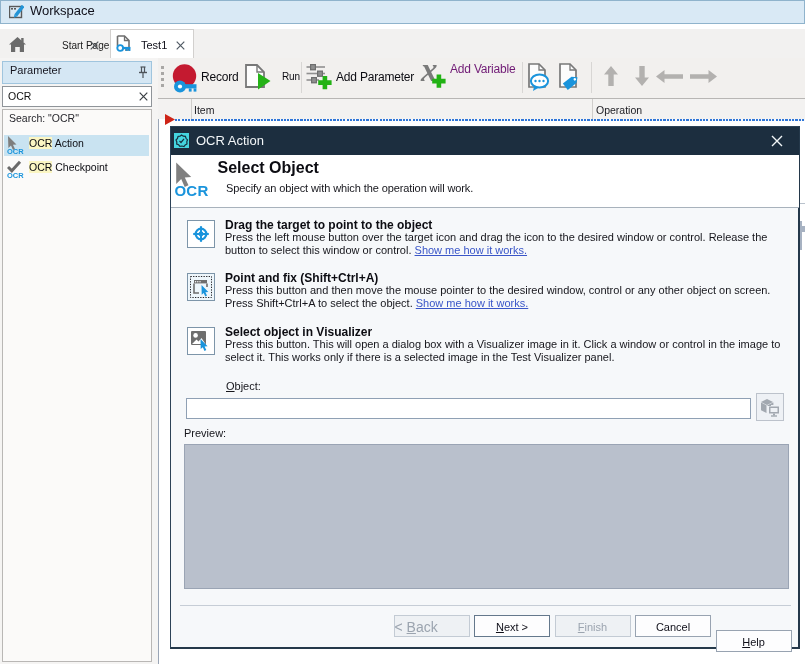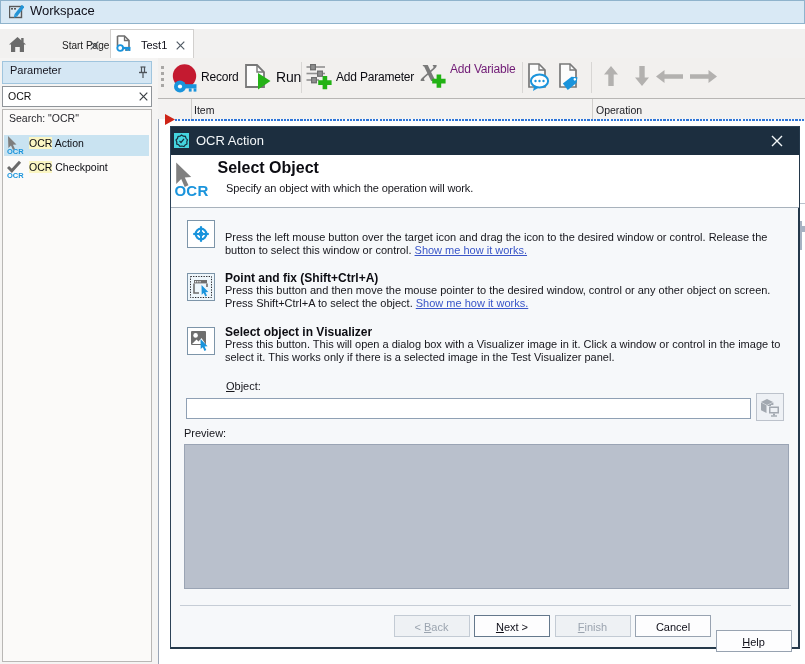--- a/index.html
+++ b/index.html
@@ -104,21 +104,21 @@
     <rect x="16.8" y="24.4" width="2.8" height="3.2" fill="#1a94dc"></rect>
     <rect x="21.6" y="24.4" width="2.8" height="3.2" fill="#1a94dc"></rect>
   </svg>
   <div class="abs" style="left:201px;top:69.5px;font-size:12px;line-height:14px;letter-spacing:-0.2px;color:#0c0c12;">Record</div>
 
   <svg class="abs" style="left:245px;top:64px;" width="26" height="27" viewBox="0 0 26 27">
     <path d="M1 1 L12 1 L19 8 L19 23 L1 23 Z" fill="#fdfdfd" stroke="#787878" stroke-width="1.8"></path>
     <path d="M12 1 L12 8 L19 8" fill="none" stroke="#787878" stroke-width="1.4"></path>
     <path d="M13 9 L25.5 17 L13 25.5 Z" fill="#25b217"></path>
   </svg>
-  <div class="abs" style="left:276px;top:69.5px;font-size:14px;line-height:14px;letter-spacing:-0.2px;color:#0c0c12;">Run</div>
+  <div class="abs" style="left:282px;top:69.5px;font-size:10px;line-height:14px;letter-spacing:-0.2px;color:#0c0c12;">Run</div>
   <div class="abs" style="left:301px;top:62px;width:1px;height:31px;background:#d8d6d4;"></div>
 
   <svg class="abs" style="left:306px;top:62px;" width="27" height="29" viewBox="0 0 27 29">
     <g stroke="#909090" stroke-width="1.6">
       <path d="M0.5 5 L19 5"></path>
         <path d="M0.5 11.5 L19 11.5"></path>
         <path d="M0.5 18 L13 18"></path>
     </g>
     <g fill="#6e6e6e">
       <rect x="4" y="2" width="6" height="6.4"></rect>
@@ -217,20 +217,21 @@
 
   <div class="abs" style="left:187px;top:220px;width:28px;height:28px;background:#fff;border:1px solid #7d95a9;"></div>
   <svg class="abs" style="left:192px;top:225px;" width="18" height="18" viewBox="0 0 18 18">
     <circle cx="9" cy="9" r="5.3" fill="none" stroke="#1a94dc" stroke-width="2.2"></circle>
     <circle cx="9" cy="9" r="2.4" fill="#1a94dc"></circle>
     <g stroke="#1a94dc" stroke-width="2.1">
         <path d="M9 1.2 L9 16.8"></path>
         <path d="M1.2 9 L16.8 9"></path>
       </g>
   </svg>
+  <div class="abs" style="left:225px;top:217.5px;font-size:12px;line-height:14px;font-weight:bold;color:#0c0c12;">Drag the target to point to the object</div>
   <div class="abs" style="left:225px;top:230.8px;font-size:11px;line-height:13.5px;color:#16161c;">Press the left mouse button over the target icon and drag the icon to the desired window or control. Release the<br>button to select this window or control. <span class="lnk">Show me how it works.</span></div>
 
   <div class="abs" style="left:187px;top:273px;width:28px;height:28px;background:#eef6fb;border:1px solid #7d95a9;"></div>
   <svg class="abs" style="left:190px;top:276px;" width="22" height="22" viewBox="0 0 22 22">
     <rect x="0.5" y="0.5" width="21" height="21" fill="none" stroke="#26262a" stroke-width="1" stroke-dasharray="1.3 1.3"></rect>
     <rect x="4" y="4" width="13" height="3.4" fill="#6e6e6e"></rect>
     <circle cx="5.6" cy="5.7" r="0.7" fill="#fff"></circle>
       <circle cx="7.8" cy="5.7" r="0.7" fill="#fff"></circle>
       <circle cx="10" cy="5.7" r="0.7" fill="#fff"></circle>
     <path d="M4 7.4 L4 17 L9 17" fill="none" stroke="#6e6e6e" stroke-width="1.6"></path>
@@ -262,19 +263,19 @@
       <rect x="13" y="16.5" width="2" height="2"></rect>
       <rect x="11" y="18.3" width="6" height="1.4"></rect>
     </g>
   </svg>
 
   <div class="abs" style="left:184px;top:426.5px;font-size:11px;line-height:13px;color:#16161c;">Preview:</div>
   <div class="abs" style="left:184px;top:444px;width:605px;height:145px;background:#b9c0cc;border:1px solid #9aa4b4;"></div>
 
   <div class="abs" style="left:180px;top:605px;width:611px;height:1px;background:#c6cdd6;"></div>
 
-  <div class="abs" style="left:393.5px;top:614.5px;width:76px;height:22.5px;background:#eef1f4;border:1px solid #c3cbd4;text-align:center;font-size:11px;color:#9ba4af;line-height:23px;">&lt; <span style="text-decoration:underline;">B</span>ack</div>
+  <div class="abs" style="left:393.5px;top:614.5px;width:76px;height:22.5px;background:#eef1f4;border:1px solid #c3cbd4;text-align:left;font-size:14px;color:#9ba4af;line-height:23px;">&lt; <span style="text-decoration:underline;">B</span>ack</div>
   <div class="abs" style="left:474px;top:614.5px;width:76px;height:22.5px;background:#fdfdfe;border:1px solid #64788c;text-align:center;font-size:11px;color:#10101a;line-height:23px;"><span style="text-decoration:underline;">N</span>ext &gt;</div>
   <div class="abs" style="left:554.5px;top:614.5px;width:76px;height:22.5px;background:#eef1f4;border:1px solid #c3cbd4;text-align:center;font-size:11px;color:#9ba4af;line-height:23px;"><span style="text-decoration:underline;">F</span>inish</div>
   <div class="abs" style="left:635px;top:614.5px;width:76px;height:22.5px;background:#fdfdfe;border:1px solid #98a3b1;text-align:center;font-size:11px;color:#10101a;line-height:23px;">Cancel</div>
   <div class="abs" style="left:715.5px;top:614.5px;width:76px;height:22.5px;background:#fdfdfe;border:1px solid #98a3b1;text-align:center;font-size:11px;color:#10101a;line-height:23px;margin-top:15px;"><span style="text-decoration:underline;">H</span>elp</div>
 
 </div>
 
 </body></html>

